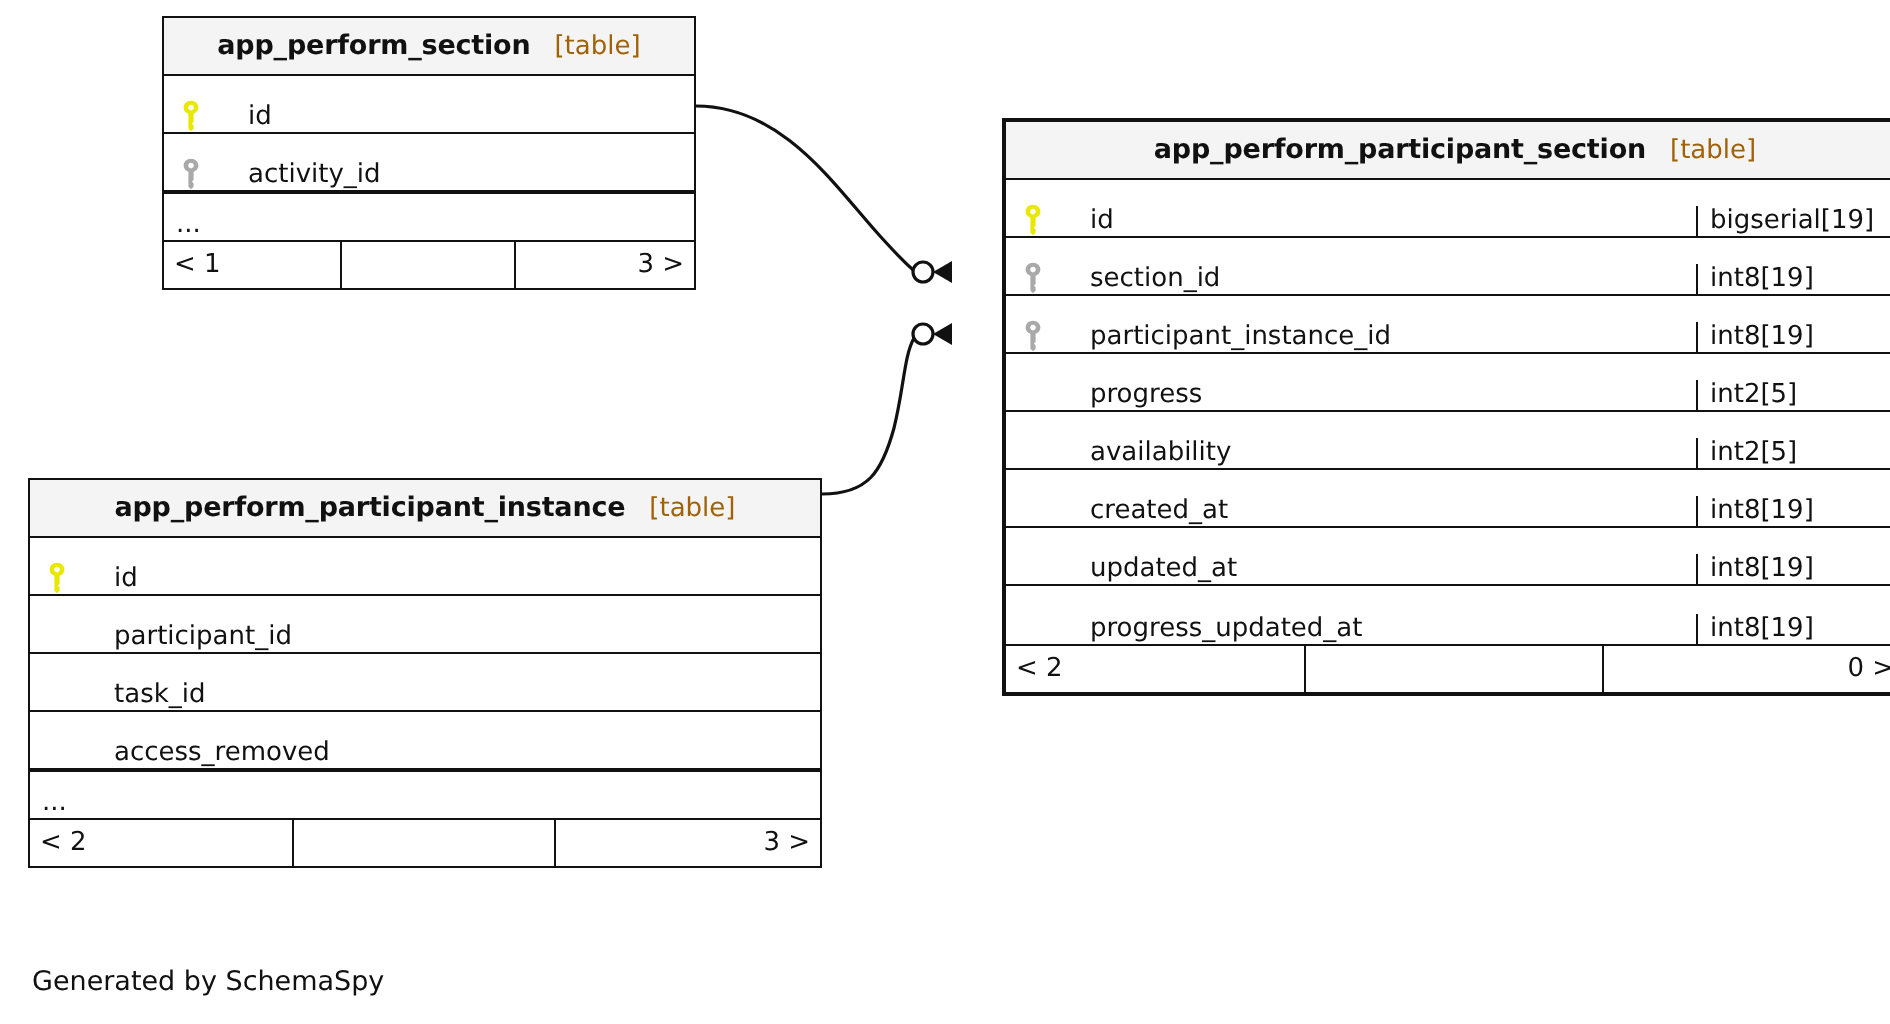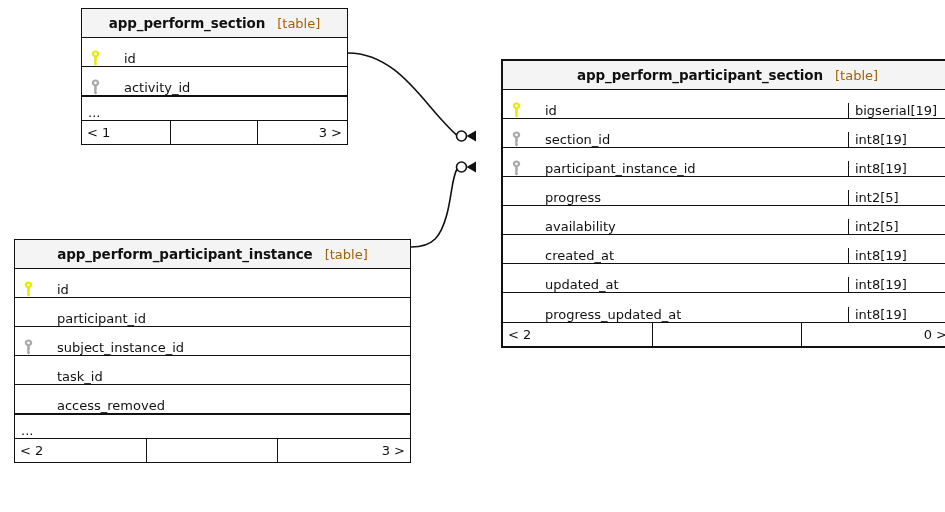--- a/index.html
+++ b/index.html
@@ -233,32 +233,20 @@
         </span>
         <span class="cell-name">id</span>
       </div>
 
 
       <div class="tbl-row">
         <span class="cell-key"></span>
         <span class="cell-name">participant_id</span>
       </div>
 
-      <div class="tbl-row">
-        <span class="cell-key">
-          <svg class="key-icon" viewBox="0 0 11 16" xmlns="http://www.w3.org/2000/svg">
-            <path d="M5.5 0.4 C3.3 0.4 1.8 1.9 1.8 3.8 C1.8 5.3 2.8 6.5 4.2 6.9 L4.2 14.4
-                     L5.5 15.6 L6.8 14.4 L6.8 12.6 L5.9 11.8 L6.8 11.0 L6.8 6.9
-                     C8.2 6.5 9.2 5.3 9.2 3.8 C9.2 1.9 7.7 0.4 5.5 0.4 Z
-                     M5.5 2.4 C6.3 2.4 6.9 3.0 6.9 3.8 C6.9 4.6 6.3 5.2 5.5 5.2
-                     C4.7 5.2 4.1 4.6 4.1 3.8 C4.1 3.0 4.7 2.4 5.5 2.4 Z" fill="#a9a9a9"></path>
-          </svg>
-        </span>
-        <span class="cell-name">subject_instance_id</span>
-      </div>
 
       <div class="tbl-row">
         <span class="cell-key"></span>
         <span class="cell-name">task_id</span>
       </div>
 
       <div class="tbl-row">
         <span class="cell-key"></span>
         <span class="cell-name">access_removed</span>
       </div>
@@ -355,14 +343,15 @@
       </div>
     </div>
 
     <div class="tbl-footer">
       <span class="foot-cell foot-left">&lt; 2</span>
       <span class="foot-cell foot-mid"></span>
       <span class="foot-cell foot-right">0 &gt;</span>
     </div>
   </div>
 
+  <div class="caption" style="left:16px; top:483px;">Generated by SchemaSpy</div>
 
 </div>
 
 </body></html>

